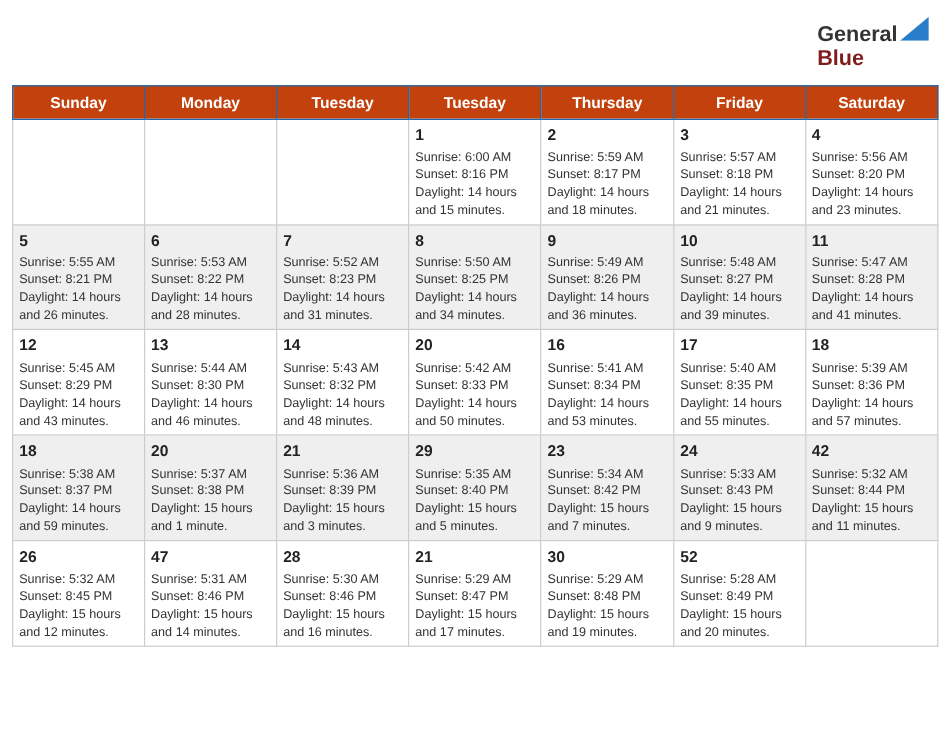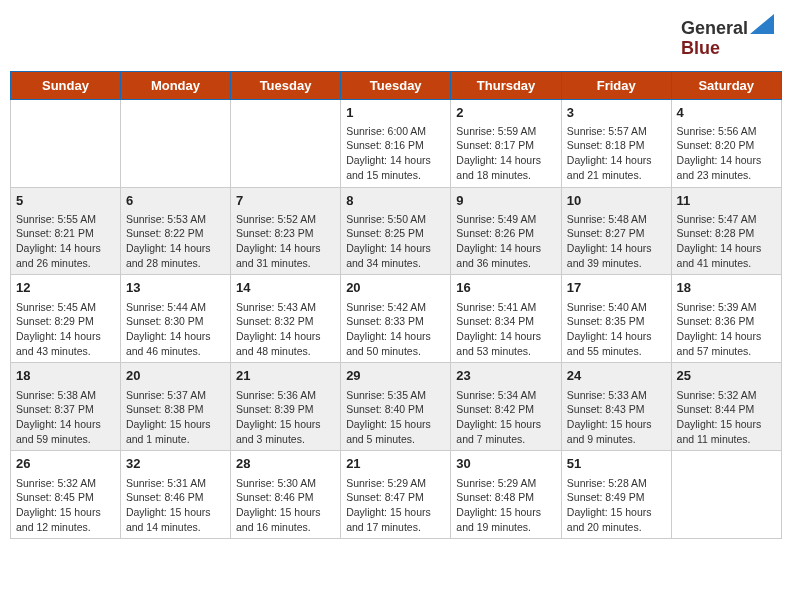--- a/index.html
+++ b/index.html
@@ -232,45 +232,45 @@
         </td>
         <td>
           <span class="day-number">23</span>
           <div class="day-info">Sunrise: 5:34 AM<br>Sunset: 8:42 PM<br>Daylight: 15 hours and 7 minutes.</div>
         </td>
         <td>
           <span class="day-number">24</span>
           <div class="day-info">Sunrise: 5:33 AM<br>Sunset: 8:43 PM<br>Daylight: 15 hours and 9 minutes.</div>
         </td>
         <td>
-          <span class="day-number">25</span>
+          <span class="day-number">42</span>
           <div class="day-info">Sunrise: 5:32 AM<br>Sunset: 8:44 PM<br>Daylight: 15 hours and 11 minutes.</div>
         </td>
       </tr>
       <tr>
         <td>
           <span class="day-number">26</span>
           <div class="day-info">Sunrise: 5:32 AM<br>Sunset: 8:45 PM<br>Daylight: 15 hours and 12 minutes.</div>
         </td>
         <td>
-          <span class="day-number">32</span>
+          <span class="day-number">47</span>
           <div class="day-info">Sunrise: 5:31 AM<br>Sunset: 8:46 PM<br>Daylight: 15 hours and 14 minutes.</div>
         </td>
         <td>
           <span class="day-number">28</span>
           <div class="day-info">Sunrise: 5:30 AM<br>Sunset: 8:46 PM<br>Daylight: 15 hours and 16 minutes.</div>
         </td>
         <td>
           <span class="day-number">21</span>
           <div class="day-info">Sunrise: 5:29 AM<br>Sunset: 8:47 PM<br>Daylight: 15 hours and 17 minutes.</div>
         </td>
         <td>
           <span class="day-number">30</span>
           <div class="day-info">Sunrise: 5:29 AM<br>Sunset: 8:48 PM<br>Daylight: 15 hours and 19 minutes.</div>
         </td>
         <td>
-          <span class="day-number">51</span>
+          <span class="day-number">52</span>
           <div class="day-info">Sunrise: 5:28 AM<br>Sunset: 8:49 PM<br>Daylight: 15 hours and 20 minutes.</div>
         </td>
         <td class="empty-cell"></td>
       </tr>
     </tbody>
 </table>
 
 </body></html>

